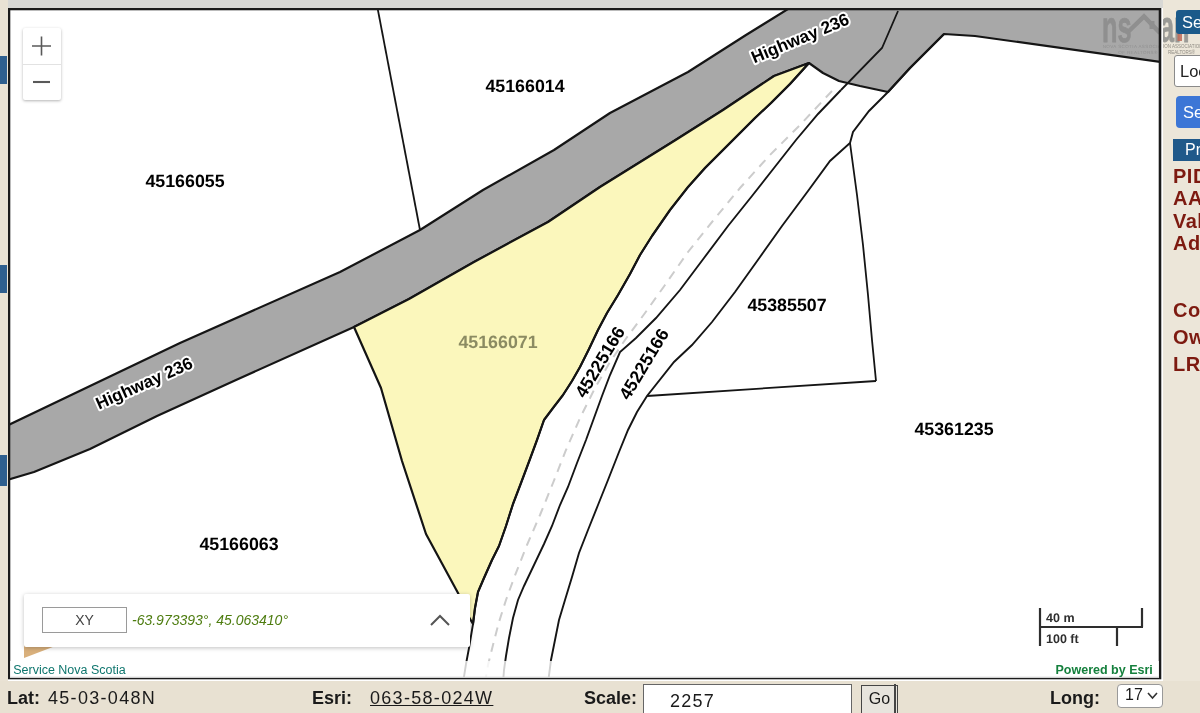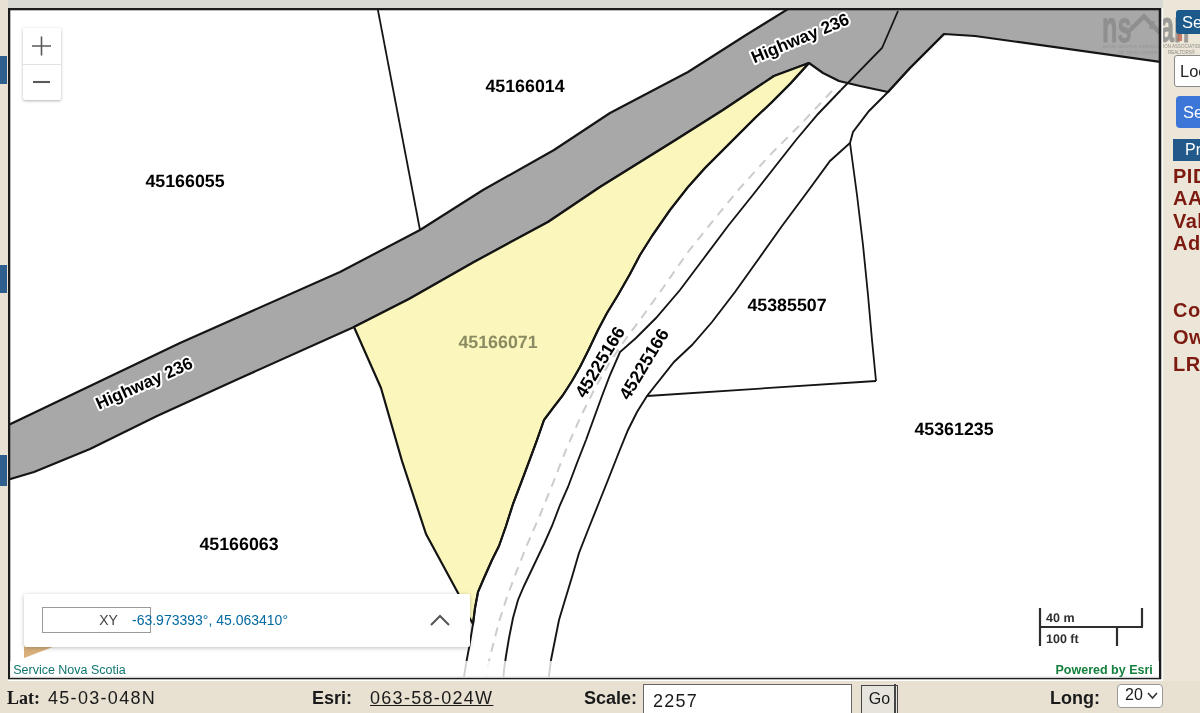--- a/index.html
+++ b/index.html
@@ -114,23 +114,23 @@
         <path d="M 9,18 H 28 M 18.5,8.5 V 27.5" stroke="#595959" stroke-width="1.6" fill="none"></path>
       </svg>
 
   <svg class="abs" style="left:0;top:36px;" width="38" height="36">
         <path d="M 10,18 H 27" stroke="#595959" stroke-width="2.1" fill="none"></path>
       </svg>
 </div>
 
 <div class="abs" style="left:24px;top:594px;width:446px;height:53px;background:#fff;border-radius:2px;box-shadow:0 1px 4px rgba(0,0,0,0.25);z-index:2;">
 
-  <div class="abs" style="left:18px;top:13px;width:83px;height:24px;border:1px solid #9a9a9a;text-align:center;line-height:24px;font-size:14px;color:#444;padding-left:24px;">XY</div>
+  <div class="abs" style="left:18px;top:13px;width:83px;height:24px;border:1px solid #9a9a9a;text-align:center;line-height:24px;font-size:14px;color:#444;">XY</div>
 
-  <div class="abs" style="left:108px;top:13px;height:26px;line-height:26px;font-size:14px;color:#0369a1;">-63.973393°, 45.063410°</div>
+  <div class="abs" style="left:108px;top:13px;height:26px;line-height:26px;font-size:14px;color:#4d7c0f;font-style:italic;">-63.973393°, 45.063410°</div>
 
   <svg class="abs" style="left:405px;top:18px;" width="24" height="16">
         <path d="M 2,13 L 11,4 L 20,13" fill="none" stroke="#555" stroke-width="2"></path>
       </svg>
 </div>
 
 <div class="abs" style="left:0;top:0;width:1163px;height:7.5px;background:#d8d8d5;z-index:3;"></div>
 
 <div class="abs" style="left:0;top:0;width:8px;height:713px;background:#e9e2d4;z-index:3;">
 
@@ -158,41 +158,41 @@
   <div class="abs" style="left:13px;top:96px;width:24px;height:32px;background:#3c76d6;border-radius:4px 0 0 4px;color:#fff;font-size:16.5px;line-height:32px;padding-left:7px;">Se</div>
 
   <div class="abs" style="left:10px;top:139px;width:27px;height:22px;background:#20598a;color:#fff;font-size:16px;line-height:22px;padding-left:12px;">Pr</div>
 
   <div class="abs" style="left:10px;top:165px;width:60px;font-size:20px;font-weight:bold;color:#7d1a10;line-height:22.4px;letter-spacing:0.5px;white-space:nowrap;">PID<br>AAN<br>Value<br>Address</div>
   <div class="abs" style="left:10px;top:297px;width:60px;font-size:20px;font-weight:bold;color:#7d1a10;line-height:27px;letter-spacing:0.5px;white-space:nowrap;">County<br>Owner<br>LR Sta</div>
 </div>
 
 <div class="abs" style="left:0;top:681px;width:1200px;height:32px;background:#e8e1d2;z-index:4;font-size:18px;color:#1a1a1a;">
 
-  <div class="abs" style="left:7px;top:7px;font-weight:bold;font-family:Liberation Serif, serif;">Lat:</div>
+  <div class="abs" style="left:7px;top:7px;font-weight:bold;">Lat:</div>
 
   <div class="abs" style="left:48px;top:7px;letter-spacing:1.3px;">45-03-048N</div>
 
   <div class="abs" style="left:312px;top:7px;font-weight:bold;">Esri:</div>
 
   <div class="abs" style="left:370px;top:7px;letter-spacing:1.3px;text-decoration:underline;">063-58-024W</div>
 
   <div class="abs" style="left:584px;top:7px;font-weight:bold;">Scale:</div>
 
   <div class="abs" style="left:643px;top:2.5px;width:209px;height:34px;background:#fff;border:1.5px solid #666;box-sizing:border-box;">
-    <div class="abs" style="left:9px;top:6px;letter-spacing:1.2px;">2257</div>
+    <div class="abs" style="left:26px;top:6px;letter-spacing:1.2px;">2257</div>
   </div>
 
   <div class="abs" style="left:855px;top:4px;width:37px;height:29px;background:#e7e4dd;border:1.8px solid #454545;box-sizing:border-box;text-align:center;line-height:25px;font-size:16px;margin-left:6px;">Go</div>
 
   <div class="abs" style="left:893.5px;top:3px;width:2px;height:30px;background:#454545;"></div>
 
   <div class="abs" style="left:1050px;top:7px;font-weight:bold;">Long:</div>
 
   <div class="abs" style="left:1117px;top:3px;width:46px;height:24px;background:#fff;border:1.5px solid #999;border-radius:4px;box-sizing:border-box;">
-    <div class="abs" style="left:7px;top:1px;font-size:16px;">20</div>
+    <div class="abs" style="left:7px;top:1px;font-size:16px;">17</div>
     <svg class="abs" style="left:28px;top:6px;" width="14" height="10">
           <path d="M 2,2 L 6.5,7 L 11,2" fill="none" stroke="#333" stroke-width="1.6"></path>
         </svg>
   </div>
 </div>
 
 </div>
 
 </body></html>

